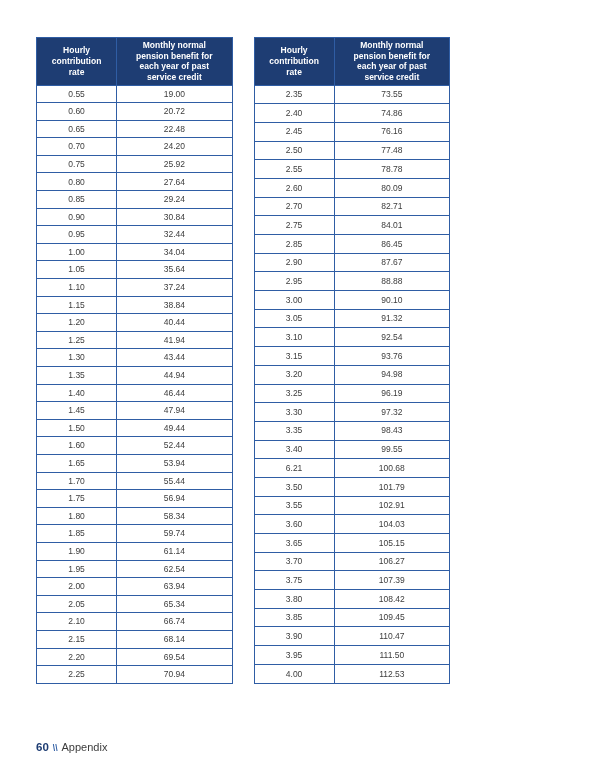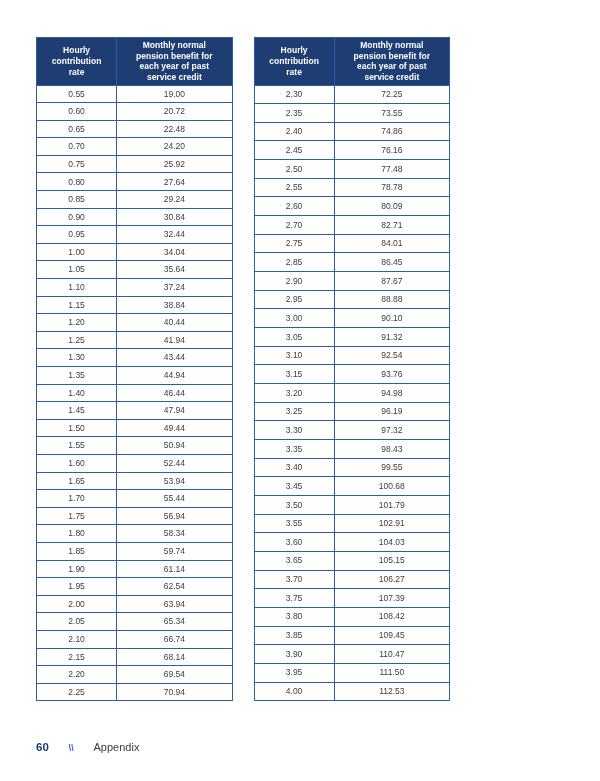--- a/index.html
+++ b/index.html
@@ -46,21 +46,21 @@
     line-height: 1;
   }
   col.c-rate { width: 41%; }
   col.c-benefit { width: 59%; }
   .footer {
     position: absolute;
     left: 36px;
     bottom: 28px;
     display: flex;
     align-items: baseline;
-    gap: 20px;
+    gap: 4px;
   }
   .footer .page-num {
     font-size: 11.5px;
     font-weight: bold;
     color: #1e3d73;
   }
   .footer .sep {
     font-size: 8.5px;
     color: #2f5da4;
     font-weight: bold;
@@ -163,24 +163,20 @@
           </tr>
           <tr>
             <td>1.45</td>
             <td>47.94</td>
           </tr>
           <tr>
             <td>1.50</td>
             <td>49.44</td>
           </tr>
           <tr>
-            <td>1.55</td>
-            <td>50.94</td>
-          </tr>
-          <tr>
             <td>1.60</td>
             <td>52.44</td>
           </tr>
           <tr>
             <td>1.65</td>
             <td>53.94</td>
           </tr>
           <tr>
             <td>1.70</td>
             <td>55.44</td>
@@ -238,24 +234,20 @@
         <col class="c-benefit">
       </colgroup>
       <thead>
         <tr>
           <th>Hourly contribution rate</th>
           <th>Monthly normal pension benefit for each year of past service credit</th>
         </tr>
       </thead>
       <tbody>
           <tr>
-            <td>2.30</td>
-            <td>72.25</td>
-          </tr>
-          <tr>
             <td>2.35</td>
             <td>73.55</td>
           </tr>
           <tr>
             <td>2.40</td>
             <td>74.86</td>
           </tr>
           <tr>
             <td>2.45</td>
             <td>76.16</td>
@@ -322,21 +314,21 @@
           </tr>
           <tr>
             <td>3.35</td>
             <td>98.43</td>
           </tr>
           <tr>
             <td>3.40</td>
             <td>99.55</td>
           </tr>
           <tr>
-            <td>3.45</td>
+            <td>6.21</td>
             <td>100.68</td>
           </tr>
           <tr>
             <td>3.50</td>
             <td>101.79</td>
           </tr>
           <tr>
             <td>3.55</td>
             <td>102.91</td>
           </tr>

